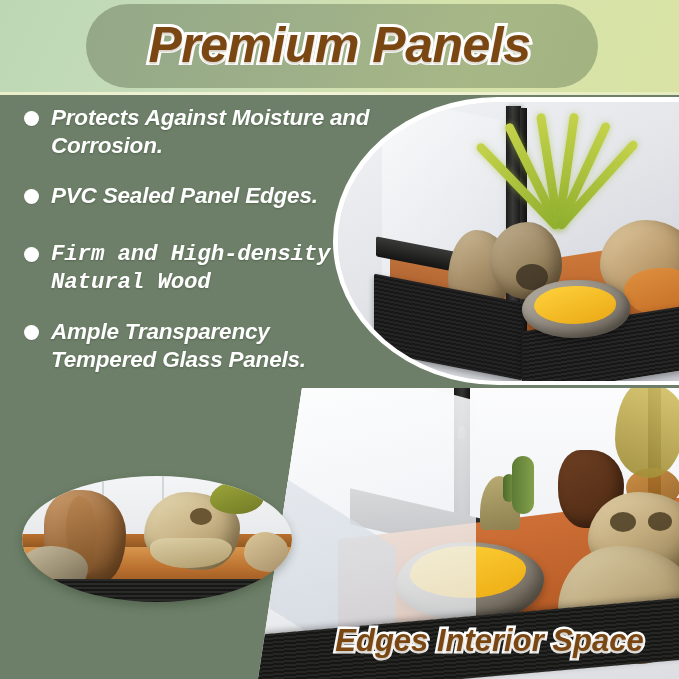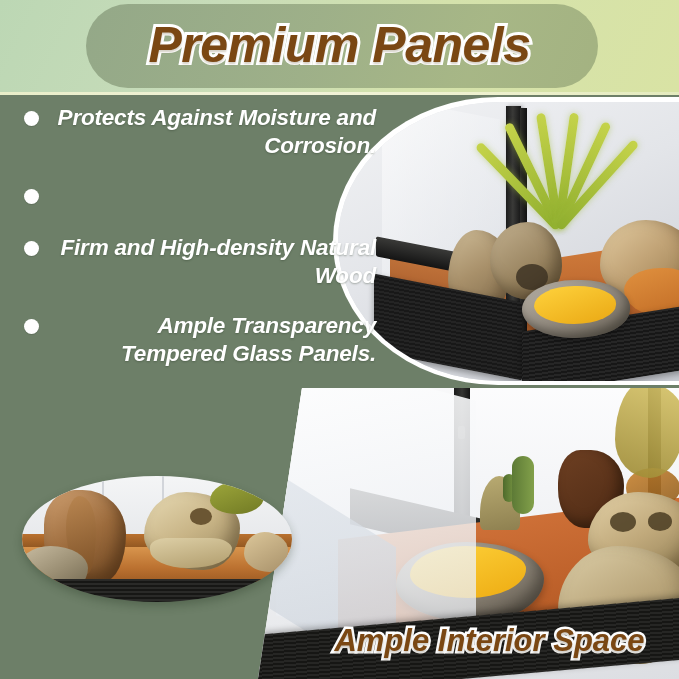--- a/index.html
+++ b/index.html
@@ -41,21 +41,20 @@
   }
 
   
   .bullets{
     position:absolute;left:24px;top:104px;width:352px;
     z-index:6;
   }
   .bullet-row{
     display:flex;align-items:flex-start;
     margin-bottom:22px;
-    text-align:right;
   }
   .bullet-dot{
     flex:0 0 auto;
     width:15px;height:15px;border-radius:50%;
     background:#ffffff;
     margin-top:7px;margin-right:12px;
     box-shadow:0 1px 1px rgba(0,0,0,.12);
   }
   .bullet-text{
     color:#ffffff;
@@ -358,26 +357,27 @@
     <div class="ov-base"></div>
   </div>
 
   <div class="bullets">
     <div class="bullet-row">
       <div class="bullet-dot"></div>
       <div class="bullet-text">Protects Against Moisture and Corrosion.</div>
     </div>
     <div class="bullet-row" style="margin-bottom:30px;">
       <div class="bullet-dot"></div>
-    </div>
-    <div class="bullet-row" style="">
+      <div class="bullet-text">PVC Sealed Panel Edges.</div>
+    </div>
+    <div class="bullet-row" style="font-family:Liberation Mono, monospace;">
       <div class="bullet-dot"></div>
       <div class="bullet-text">Firm and High-density Natural Wood</div>
     </div>
     <div class="bullet-row">
       <div class="bullet-dot"></div>
       <div class="bullet-text">Ample Transparency Tempered Glass Panels.</div>
     </div>
   </div>
 
-  <div class="caption">Ample Interior Space</div>
+  <div class="caption">Edges Interior Space</div>
 
 </div>
 
 </body></html>

